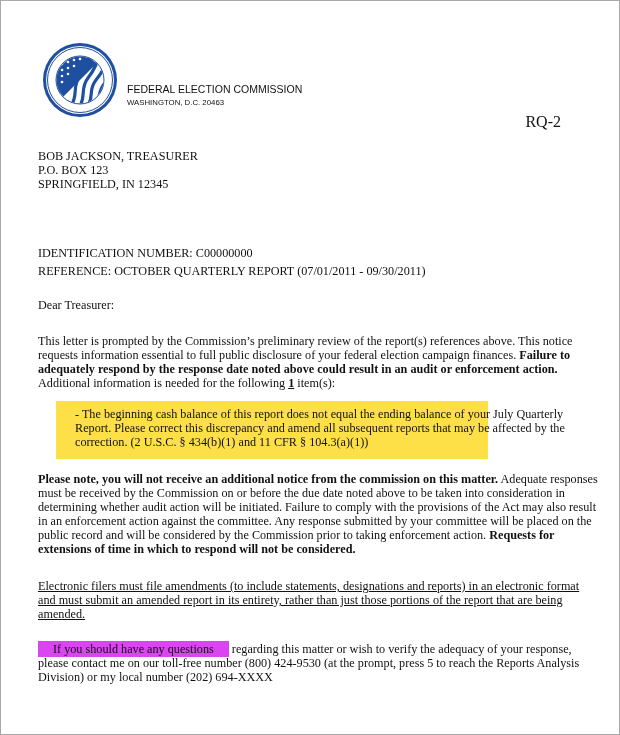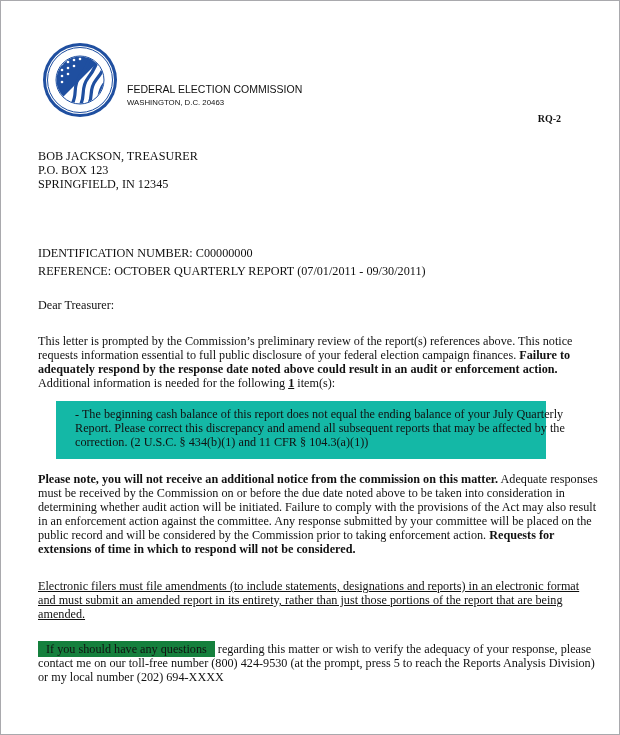--- a/index.html
+++ b/index.html
@@ -9,43 +9,43 @@
     width: 618px; height: 733px;
     border: 1px solid #a9a9ad;
     background: #ffffff;
     font-family: "Liberation Serif", serif;
     color: #111;
     font-size: 12.2px;
   }
   .logo { position: absolute; left: 41px; top: 41px; width: 76px; height: 76px; }
   .org-name { position: absolute; left: 126px; top: 82px; font-family: "Liberation Sans", sans-serif; font-size: 10.5px; color: #111; }
   .org-addr { position: absolute; left: 126px; top: 97px; font-family: "Liberation Sans", sans-serif; font-size: 7.8px; color: #111; }
-  .rq { position: absolute; right: 58px; top: 112px; font-size: 10px; font-weight: bold; }
+  .rq { position: absolute; right: 58px; top: 112px; font-size: 16px; }
   .datebox {
     position: absolute; left: 451px; top: 140px; width: 118px; height: 121px;
     background: #fbcbb5;
   }
   .datebox .date { position: absolute; right: 10px; top: 8px; }
   .datebox .due-label { position: absolute; right: 10px; top: 80px; font-weight: bold; }
   .datebox .due-date { position: absolute; right: 10px; top: 97px; font-weight: bold; }
   .addr { position: absolute; left: 37px; top: 148px; line-height: 14.2px; }
   .idnum { position: absolute; left: 37px; top: 245px; }
   .ref { position: absolute; left: 37px; top: 263px; }
   .salutation { position: absolute; left: 37px; top: 297px; }
   .para { position: absolute; left: 37px; width: 560px; line-height: 14.1px; }
   .p1 { top: 333px; }
   .itembox {
-    position: absolute; left: 55px; top: 400px; width: 490px; height: 58px;
-    background: #14b8a6;
+    position: absolute; left: 55px; top: 400px; width: 432px; height: 58px;
+    background: #fde047;
   }
   .itembox .txt { position: absolute; left: 19px; top: 6px; width: 490px; line-height: 14.1px; }
   .p2 { top: 471px; }
   .p3 { top: 578px; text-decoration: underline; }
   .p4 { top: 641px; }
-  .hl { background: #15803d; padding: 1px 8px; }
+  .hl { background: #d946ef; padding: 1px 15px; }
   b { font-weight: bold; }
   .ul { text-decoration: underline; font-weight: bold; }
 </style>
 </head>
 <body>
 
 <div class="page">
 
   <svg class="logo" viewBox="0 0 76 76">
     <circle cx="38" cy="38" r="37" fill="#1f4fa0"></circle>

